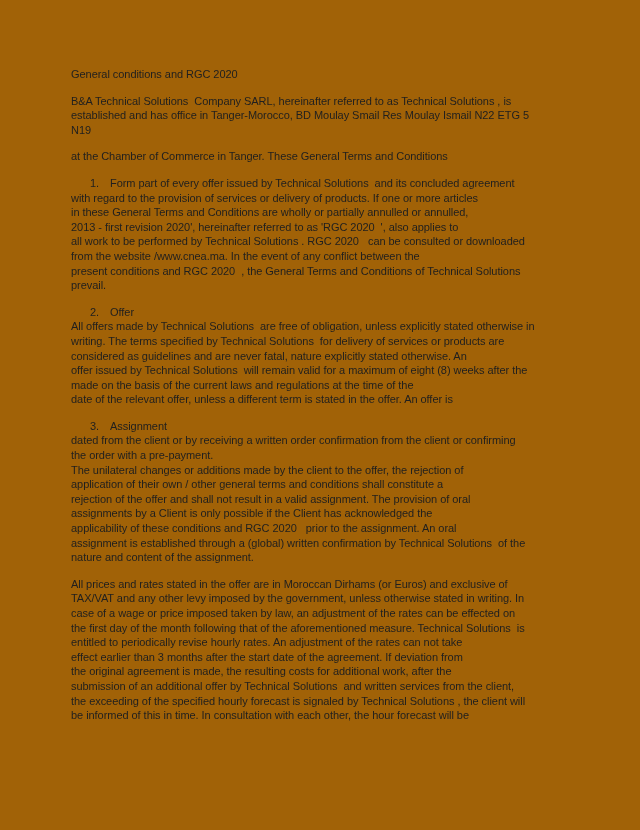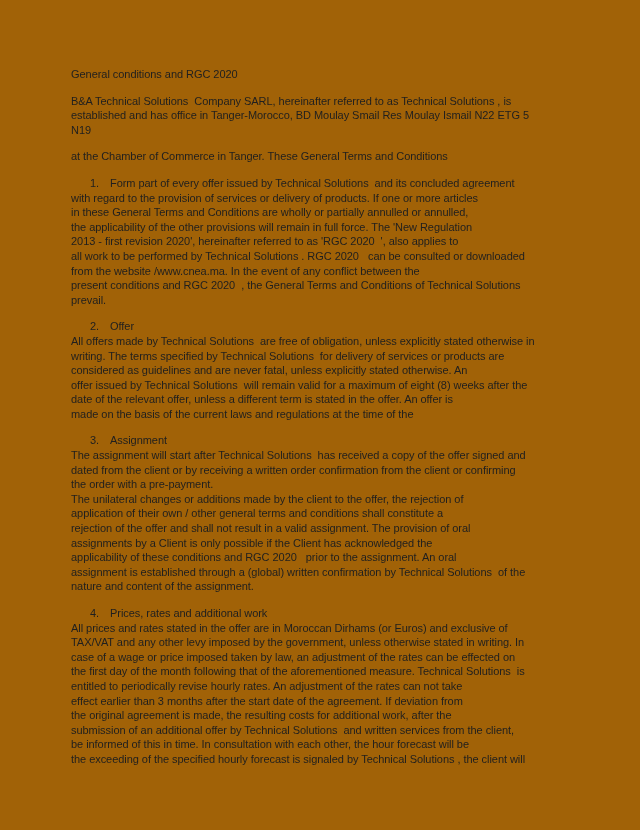--- a/index.html
+++ b/index.html
@@ -56,56 +56,53 @@
         <div class="line">established and has office in Tanger-Morocco, BD Moulay Smail Res Moulay Ismail N22 ETG 5</div>
         <div class="line">N19</div>
       </div>
       <div class="para">
         <div class="line">at the Chamber of Commerce in Tanger. These General Terms and Conditions</div>
       </div>
       <div class="para">
         <div class="line"><span class="num">1.</span><span>Form part of every offer issued by Technical Solutions  and its concluded agreement</span></div>
         <div class="line">with regard to the provision of services or delivery of products. If one or more articles</div>
         <div class="line">in these General Terms and Conditions are wholly or partially annulled or annulled,</div>
-        <div class="line">the applicability of the other provisions will remain in full force. The 'New Regulation</div>
         <div class="line">2013 - first revision 2020', hereinafter referred to as 'RGC 2020  ', also applies to</div>
         <div class="line">all work to be performed by Technical Solutions . RGC 2020   can be consulted or downloaded</div>
         <div class="line">from the website /www.cnea.ma. In the event of any conflict between the</div>
         <div class="line">present conditions and RGC 2020  , the General Terms and Conditions of Technical Solutions</div>
         <div class="line">prevail.</div>
       </div>
       <div class="para">
         <div class="line"><span class="num">2.</span><span>Offer</span></div>
         <div class="line">All offers made by Technical Solutions  are free of obligation, unless explicitly stated otherwise in</div>
         <div class="line">writing. The terms specified by Technical Solutions  for delivery of services or products are</div>
-        <div class="line">considered as guidelines and are never fatal, unless explicitly stated otherwise. An</div>
+        <div class="line">considered as guidelines and are never fatal, nature explicitly stated otherwise. An</div>
         <div class="line">offer issued by Technical Solutions  will remain valid for a maximum of eight (8) weeks after the</div>
+        <div class="line">made on the basis of the current laws and regulations at the time of the</div>
         <div class="line">date of the relevant offer, unless a different term is stated in the offer. An offer is</div>
-        <div class="line">made on the basis of the current laws and regulations at the time of the</div>
       </div>
       <div class="para">
         <div class="line"><span class="num">3.</span><span>Assignment</span></div>
-        <div class="line">The assignment will start after Technical Solutions  has received a copy of the offer signed and</div>
         <div class="line">dated from the client or by receiving a written order confirmation from the client or confirming</div>
         <div class="line">the order with a pre-payment.</div>
         <div class="line">The unilateral changes or additions made by the client to the offer, the rejection of</div>
         <div class="line">application of their own / other general terms and conditions shall constitute a</div>
         <div class="line">rejection of the offer and shall not result in a valid assignment. The provision of oral</div>
         <div class="line">assignments by a Client is only possible if the Client has acknowledged the</div>
         <div class="line">applicability of these conditions and RGC 2020   prior to the assignment. An oral</div>
         <div class="line">assignment is established through a (global) written confirmation by Technical Solutions  of the</div>
         <div class="line">nature and content of the assignment.</div>
       </div>
       <div class="para">
-        <div class="line"><span class="num">4.</span><span>Prices, rates and additional work</span></div>
         <div class="line">All prices and rates stated in the offer are in Moroccan Dirhams (or Euros) and exclusive of</div>
         <div class="line">TAX/VAT and any other levy imposed by the government, unless otherwise stated in writing. In</div>
         <div class="line">case of a wage or price imposed taken by law, an adjustment of the rates can be effected on</div>
         <div class="line">the first day of the month following that of the aforementioned measure. Technical Solutions  is</div>
         <div class="line">entitled to periodically revise hourly rates. An adjustment of the rates can not take</div>
         <div class="line">effect earlier than 3 months after the start date of the agreement. If deviation from</div>
         <div class="line">the original agreement is made, the resulting costs for additional work, after the</div>
         <div class="line">submission of an additional offer by Technical Solutions  and written services from the client,</div>
+        <div class="line">the exceeding of the specified hourly forecast is signaled by Technical Solutions , the client will</div>
         <div class="line">be informed of this in time. In consultation with each other, the hour forecast will be</div>
-        <div class="line">the exceeding of the specified hourly forecast is signaled by Technical Solutions , the client will</div>
       </div>
     </div>
 </div>
 
 </body></html>

